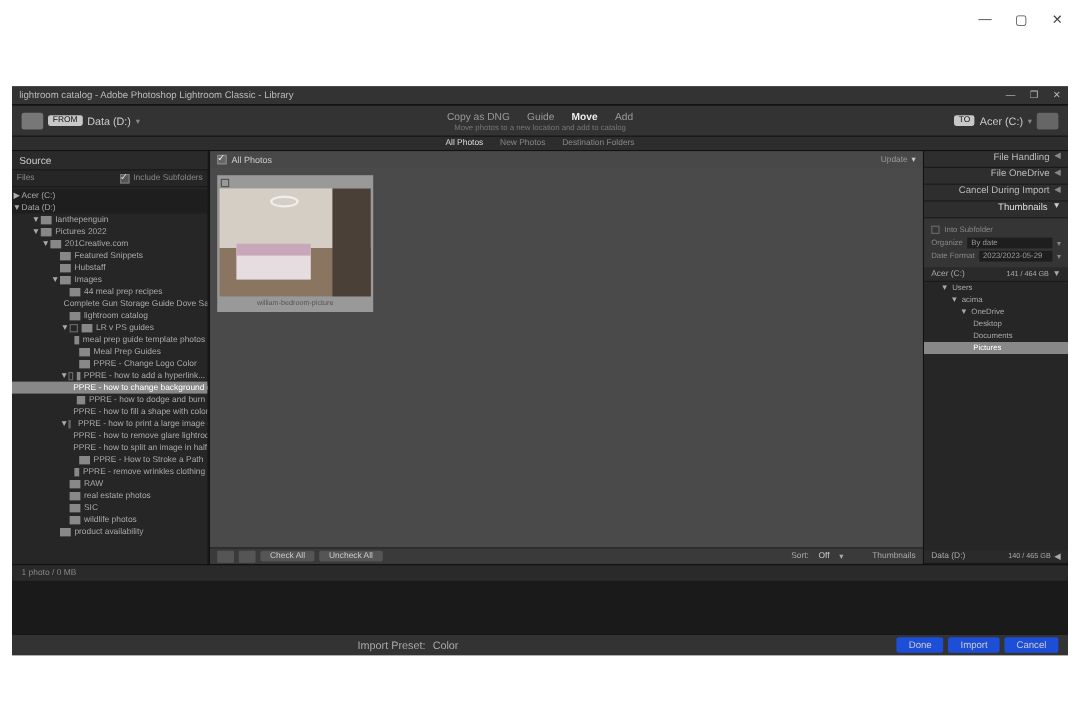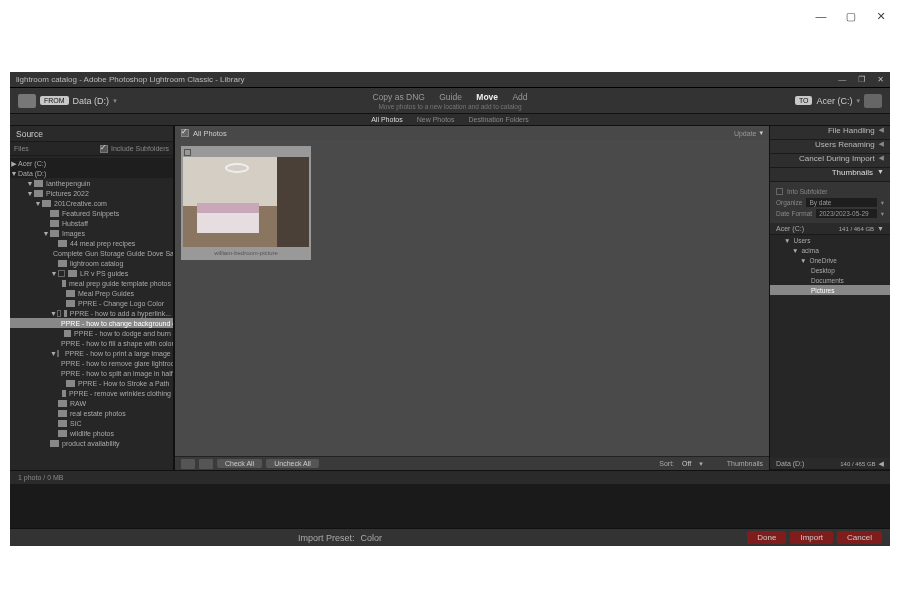--- a/index.html
+++ b/index.html
@@ -54,21 +54,21 @@
   .rprow .tri{font-size:7px;color:#888;}
   .destbox{background:#353535;padding:4px 6px;font-size:6.5px;color:#888;}
   .destbox .r{display:flex;align-items:center;height:11px;gap:4px;}
   .destbox .field{background:#1e1e1e;flex:1;height:9px;padding:0 3px;color:#999;font-size:6.5px;display:flex;align-items:center;}
   .volrow{height:12px;display:flex;align-items:center;padding:0 6px;font-size:7px;background:#2a2a2a;border-bottom:1px solid #1a1a1a;}
   .destree{flex:1;font-size:6.5px;overflow:hidden;}
   .destree .drow{height:10px;display:flex;align-items:center;padding-left:6px;}
   .destree .drow.hl{background:#888;color:#fff;}
   .statusbar{height:14px;background:#2a2a2a;display:flex;align-items:center;padding:0 8px;font-size:7px;color:#888;border-top:1px solid #111;}
   .footer{height:18px;background:#333;display:flex;align-items:center;padding:0 8px;border-top:1px solid #111;margin-top:44px;}
-  .footer .btn{background:#7f1d1d;color:#ccc;font-size:8px;padding:2px 10px;margin-left:4px;border-radius:2px;text-align:right;}
+  .footer .btn{background:#1d4ed8;color:#ccc;font-size:8px;padding:2px 10px;margin-left:4px;border-radius:2px;text-align:right;}
   .spacer{flex:1;}
   .harddrive{width:18px;height:14px;background:#666;border-radius:2px;position:relative;}
   .p1{padding-left:8px;} .p2{padding-left:16px;} .p3{padding-left:24px;} .p4{padding-left:32px;} .p5{padding-left:40px;} .p6{padding-left:48px;}
 </style>
 </head>
 <body>
 
 <div class="titlebar">
   <div class="btn">—</div>
   <div class="btn">▢</div>
@@ -335,21 +335,21 @@
         <span style="margin-left:20px">Thumbnails</span>
       </div>
     </div>
 
     <div class="rightpanel">
       <div class="rprow">
           <span>File Handling</span>
           <span class="tri">◀</span>
         </div>
       <div class="rprow">
-          <span>Users Renaming</span>
+          <span>File OneDrive</span>
           <span class="tri">◀</span>
         </div>
       <div class="rprow">
           <span>Cancel During Import</span>
           <span class="tri">◀</span>
         </div>
       <div class="rprow" style="color:#ddd">
           <span>Thumbnails</span>
           <span class="tri" style="color:#ccc">▼</span>
         </div>

